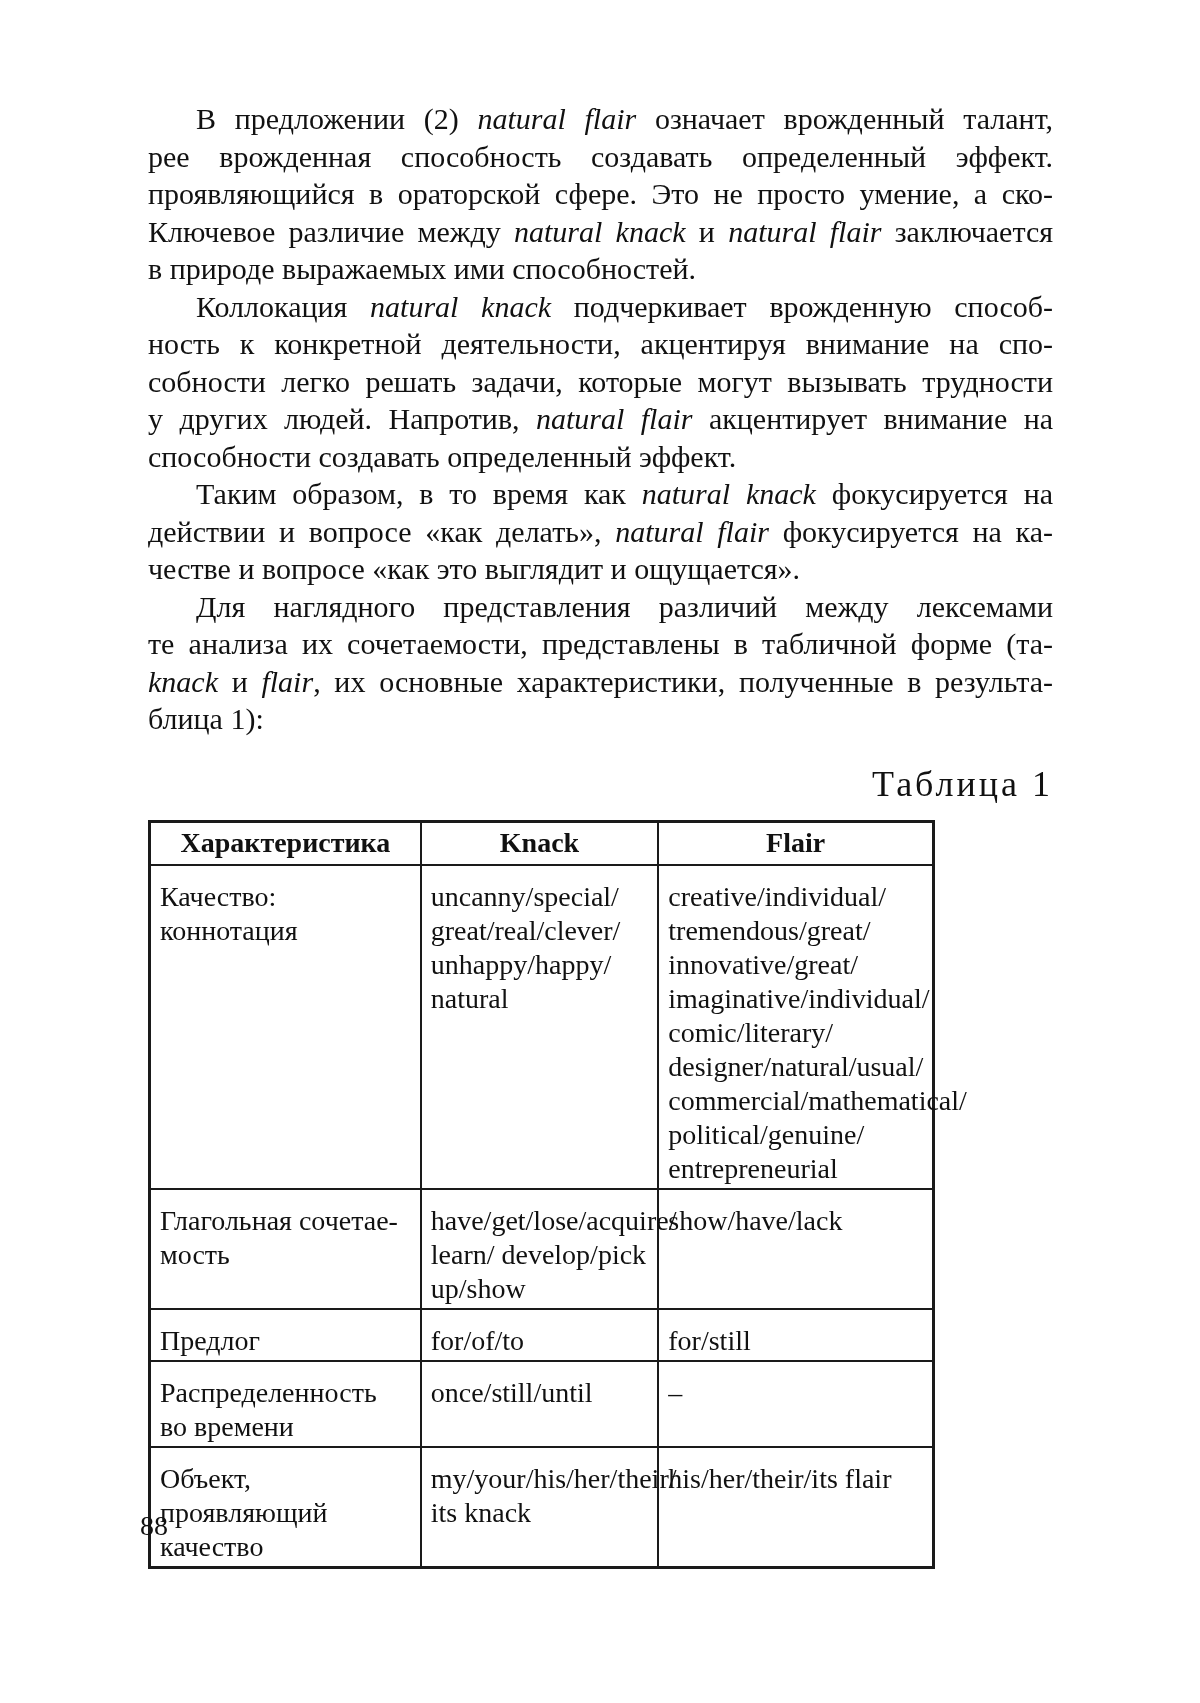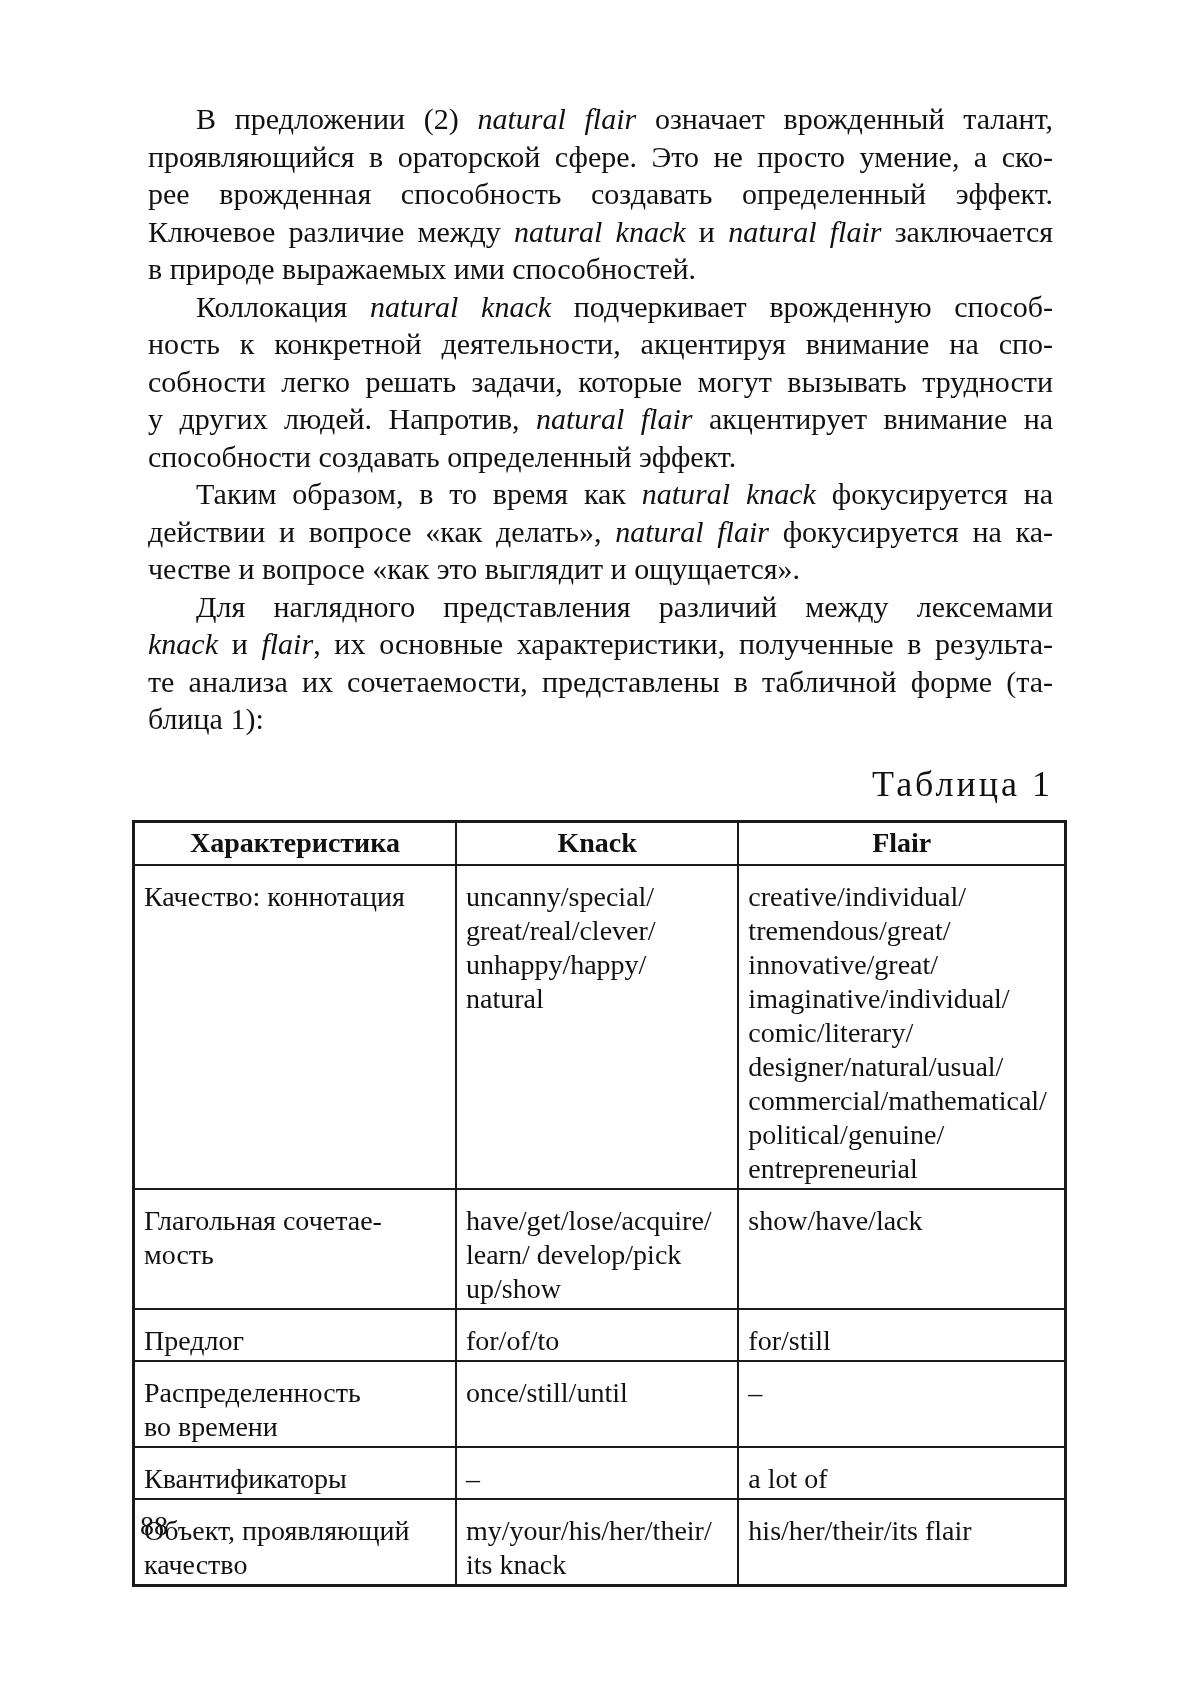--- a/index.html
+++ b/index.html
@@ -34,23 +34,23 @@
     position: absolute;
     left: 148px;
     top: 763px;
     width: 905px;
     text-align: right;
     font-size: 36px;
     letter-spacing: 3px;
   }
   table.cmp {
     position: absolute;
-    left: 132px;
+    left: 148px;
     top: 820px;
-    width: 935px;
+    width: 787px;
     border-collapse: collapse;
     table-layout: fixed;
     font-size: 28px;
     border: 3px solid #1a1a1a;
   }
   table.cmp th, table.cmp td {
     border: 2px solid #1a1a1a;
     vertical-align: top;
     line-height: 34px;
   }
@@ -75,41 +75,41 @@
   }
 </style>
 </head>
 <body>
 
 <div class="page">
 
   <div class="text-block" id="text-block">
       <div class="para">
         <div class="line first"><span>В предложении (2) </span><span class="it">natural flair</span><span> означает врожденный талант,</span></div>
+        <div class="line"><span>рее врожденная способность создавать определенный эффект.</span></div>
         <div class="line"><span>проявляющийся в ораторской сфере. Это не просто умение, а ско-</span></div>
-        <div class="line"><span>рее врожденная способность создавать определенный эффект.</span></div>
         <div class="line"><span>Ключевое различие между </span><span class="it">natural knack</span><span> и </span><span class="it">natural flair</span><span> заключается</span></div>
         <div class="line last"><span>в природе выражаемых ими способностей.</span></div>
       </div>
       <div class="para">
         <div class="line first"><span>Коллокация </span><span class="it">natural knack</span><span> подчеркивает врожденную способ-</span></div>
         <div class="line"><span>ность к конкретной деятельности, акцентируя внимание на спо-</span></div>
         <div class="line"><span>собности легко решать задачи, которые могут вызывать трудности</span></div>
         <div class="line"><span>у других людей. Напротив, </span><span class="it">natural flair</span><span> акцентирует внимание на</span></div>
         <div class="line last"><span>способности создавать определенный эффект.</span></div>
       </div>
       <div class="para">
         <div class="line first"><span>Таким образом, в то время как </span><span class="it">natural knack</span><span> фокусируется на</span></div>
         <div class="line"><span>действии и вопросе «как делать», </span><span class="it">natural flair</span><span> фокусируется на ка-</span></div>
         <div class="line last"><span>честве и вопросе «как это выглядит и ощущается».</span></div>
       </div>
       <div class="para">
         <div class="line first"><span>Для наглядного представления различий между лексемами</span></div>
+        <div class="line"><span>те анализа их сочетаемости, представлены в табличной форме (та-</span></div>
         <div class="line"><span class="it">knack</span><span> и </span><span class="it">flair</span><span>, их основные характеристики, полученные в результа-</span></div>
-        <div class="line"><span>те анализа их сочетаемости, представлены в табличной форме (та-</span></div>
         <div class="line last"><span>блица 1):</span></div>
       </div>
     </div>
 
   <div class="table-caption">Таблица 1</div>
 
   <table class="cmp">
     <colgroup>
       <col class="col-char">
       <col class="col-knack">
@@ -152,25 +152,20 @@
           <td>for/of/to</td>
           <td>for/still</td>
         </tr>
         <tr>
           <td>Распределенность
 во времени</td>
           <td>once/still/until</td>
           <td>–</td>
         </tr>
         <tr>
-          <td>Квантификаторы</td>
-          <td>–</td>
-          <td>a lot of</td>
-        </tr>
-        <tr>
           <td>Объект, проявляющий
 качество</td>
           <td>my/your/his/her/their/
 its knack</td>
           <td>his/her/their/its flair</td>
         </tr>
       </tbody>
   </table>
 
   <div class="page-number">88</div>

